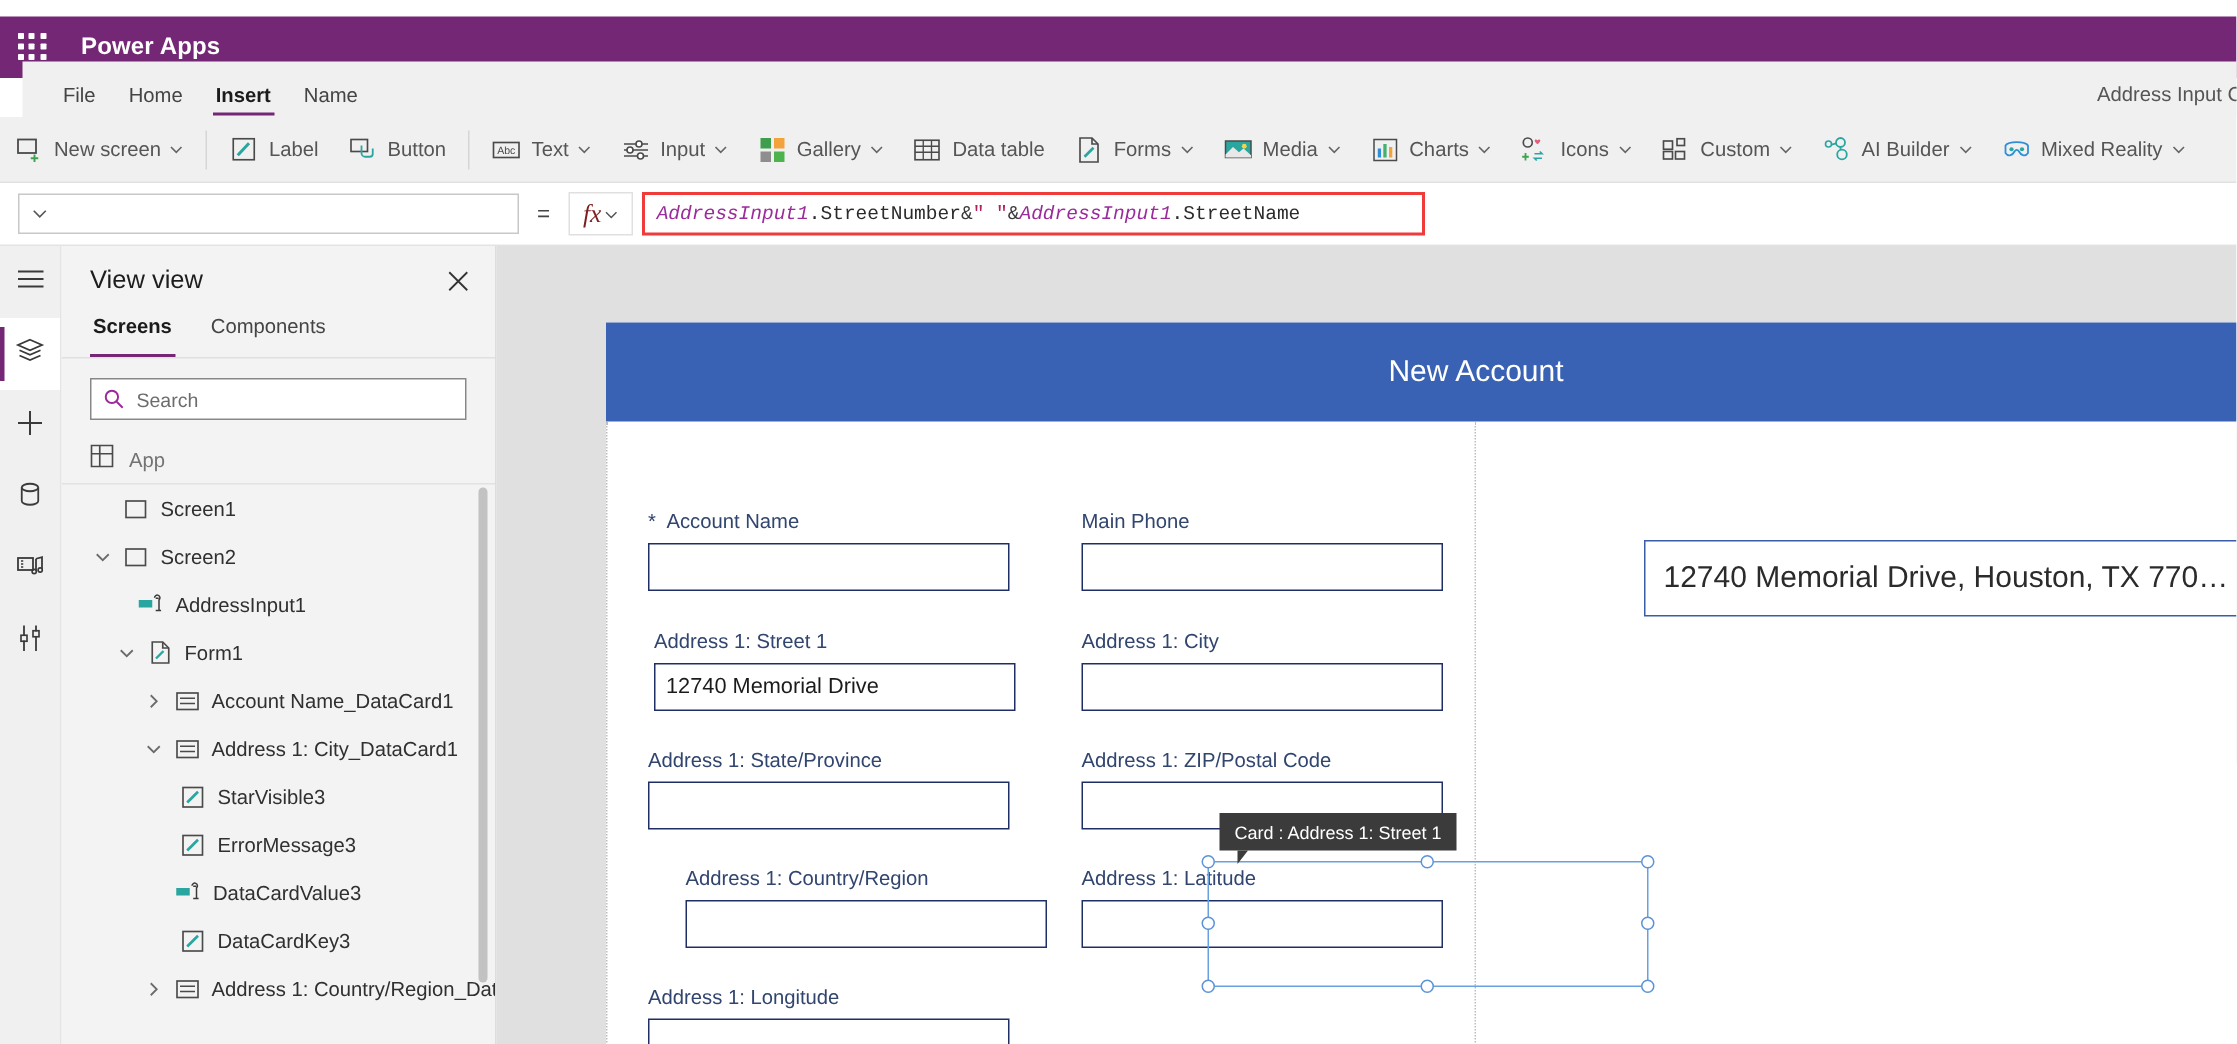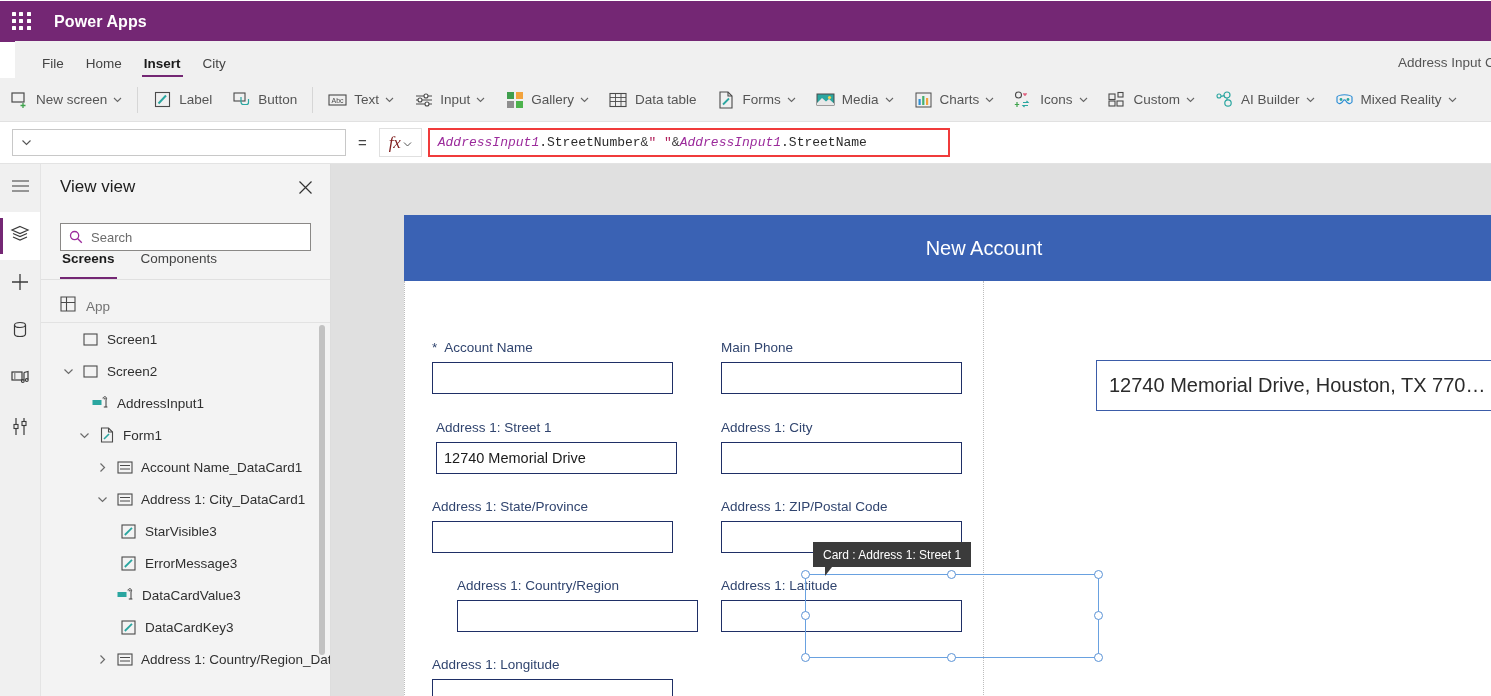--- a/index.html
+++ b/index.html
@@ -12,21 +12,21 @@
     width: 1491px;
     height: 696px;
     overflow: hidden;
     position: relative;
     -webkit-font-smoothing: antialiased;
   }
 
   
   #titlebar {
     position: absolute;
-    left: 0; top: 1px;
+    left: 0; top: 11px;
     width: 1491px; height: 41px;
     background: #742774;
     display: flex;
     align-items: center;
   }
   #waffle {
     width: 20px; height: 20px;
     margin-left: 12px;
     display: grid;
     grid-template-columns: repeat(3, 1fr);
@@ -483,21 +483,21 @@
       <i></i>
       <i></i>
   </div>
   <div id="app-title">Power Apps</div>
 </div>
 
 <div id="menubar">
   <div class="menu-item">File</div>
   <div class="menu-item">Home</div>
   <div class="menu-item active">Insert</div>
-  <div class="menu-item">City</div>
+  <div class="menu-item">Name</div>
   <div id="doc-name">Address Input Co</div>
 </div>
 
 <div id="ribbon">
 
   <div class="ribbon-group">
     <div class="rb">
       <span class="rb-ico">
         <svg width="18" height="17" viewBox="0 0 18 17">
             <rect x="1" y="2" width="12" height="9" fill="none" stroke="#4a4a4a" stroke-width="1.2"></rect>
@@ -788,32 +788,32 @@
 
 <div id="treepanel">
   <div id="tree-head">
     <div id="tree-title">View view</div>
     <div id="tree-close">
       <svg width="15" height="15" viewBox="0 0 15 15">
           <path d="M1.5 1.5l12 12M13.5 1.5l-12 12" stroke="#333" stroke-width="1.2"></path>
         </svg>
     </div>
   </div>
+  <div id="tree-tabs">
+    <div class="ttab active">Screens</div>
+    <div class="ttab">Components</div>
+  </div>
   <div id="tree-search">
     <span class="sico">
       <svg width="14" height="14" viewBox="0 0 14 14">
           <circle cx="5.6" cy="5.6" r="4.1" fill="none" stroke="#9b2a9b" stroke-width="1.3"></circle>
           <path d="M8.8 8.8l4 4" stroke="#9b2a9b" stroke-width="1.3"></path>
         </svg>
     </span>
     <span class="sph">Search</span>
-  </div>
-  <div id="tree-tabs">
-    <div class="ttab active">Screens</div>
-    <div class="ttab">Components</div>
   </div>
 
   <div id="app-row">
     <span>
       <svg width="16" height="16" viewBox="0 0 16 16">
           <path d="M1 1h14v14H1z" fill="none" stroke="#4a4a4a" stroke-width="1.1"></path>
           <path d="M6.5 1v14M1 6.5h14" stroke="#4a4a4a" stroke-width="1.1"></path>
         </svg>
     </span>
     <span class="lbl">App</span>

